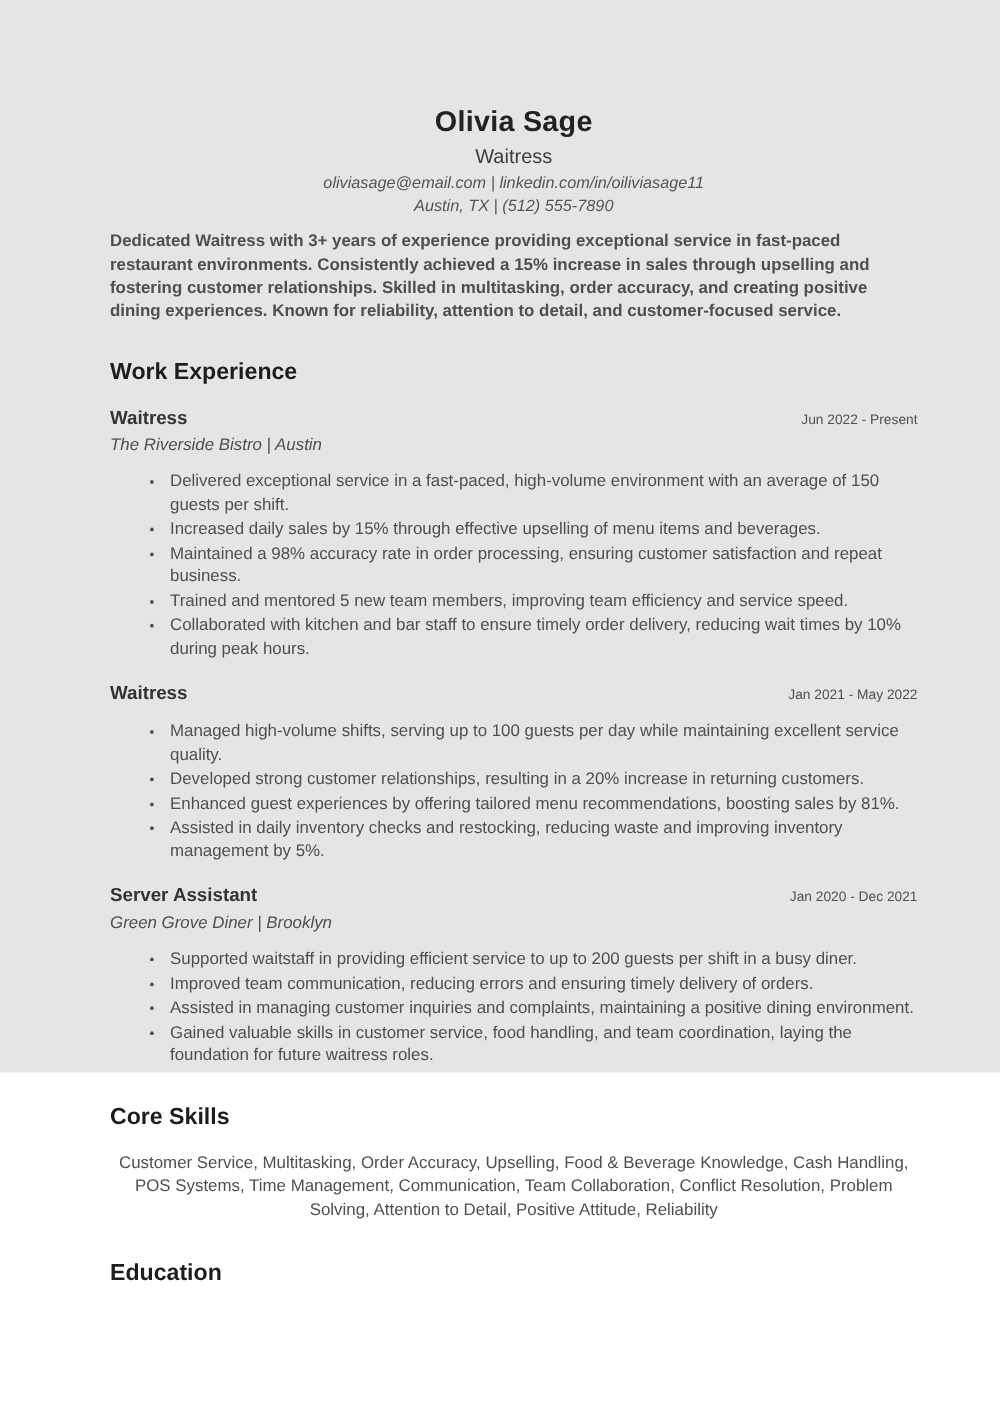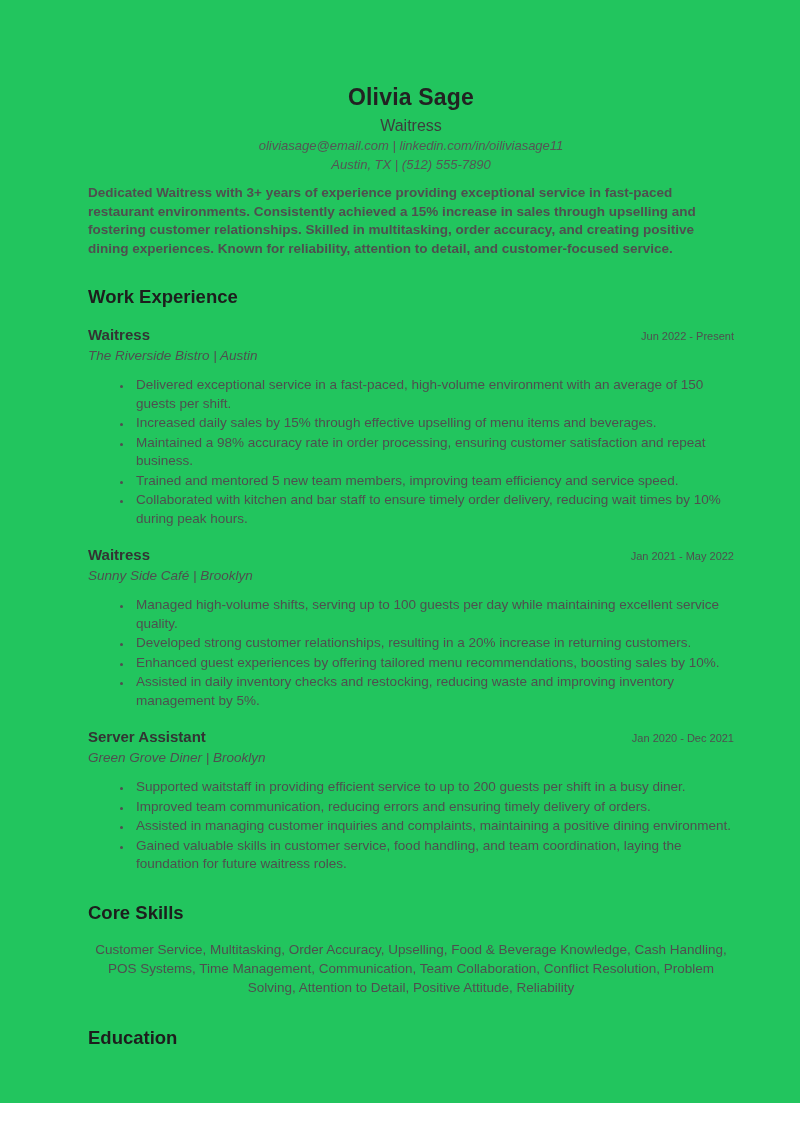--- a/index.html
+++ b/index.html
@@ -11,23 +11,23 @@
     width: 800px;
     height: 1131px;
     overflow: hidden;
     font-family: "Liberation Sans", "DejaVu Sans", sans-serif;
     color: #4f4f4f;
     -webkit-font-smoothing: antialiased;
   }
   .page {
     box-sizing: border-box;
     width: 800px;
-    height: 1103px;
+    height: 858px;
     padding: 84px 66px 0 88px;
-    background: #22c55e;
+    background: #e5e5e5;
   }
   
   .resume-header { text-align: center; }
   .name {
     font-size: 23px;
     font-weight: 700;
     color: #222222;
     line-height: 26px;
     letter-spacing: 0.2px;
   }
@@ -143,25 +143,24 @@
       <li>Trained and mentored 5 new team members, improving team efficiency and service speed.</li>
       <li>Collaborated with kitchen and bar staff to ensure timely order delivery, reducing wait times by 10% during peak hours.</li>
     </ul>
   </div>
 
   <div class="job">
     <div class="job-title-row">
       <span class="job-title">Waitress</span>
       <span class="job-dates">Jan 2021 - May 2022</span>
     </div>
-    <div class="job-company">Sunny Side Café | Brooklyn</div>
     <ul class="job-bullets">
       <li>Managed high-volume shifts, serving up to 100 guests per day while maintaining excellent service quality.</li>
       <li>Developed strong customer relationships, resulting in a 20% increase in returning customers.</li>
-      <li>Enhanced guest experiences by offering tailored menu recommendations, boosting sales by 10%.</li>
+      <li>Enhanced guest experiences by offering tailored menu recommendations, boosting sales by 81%.</li>
       <li>Assisted in daily inventory checks and restocking, reducing waste and improving inventory management by 5%.</li>
     </ul>
   </div>
 
   <div class="job">
     <div class="job-title-row">
       <span class="job-title">Server Assistant</span>
       <span class="job-dates">Jan 2020 - Dec 2021</span>
     </div>
     <div class="job-company">Green Grove Diner | Brooklyn</div>

